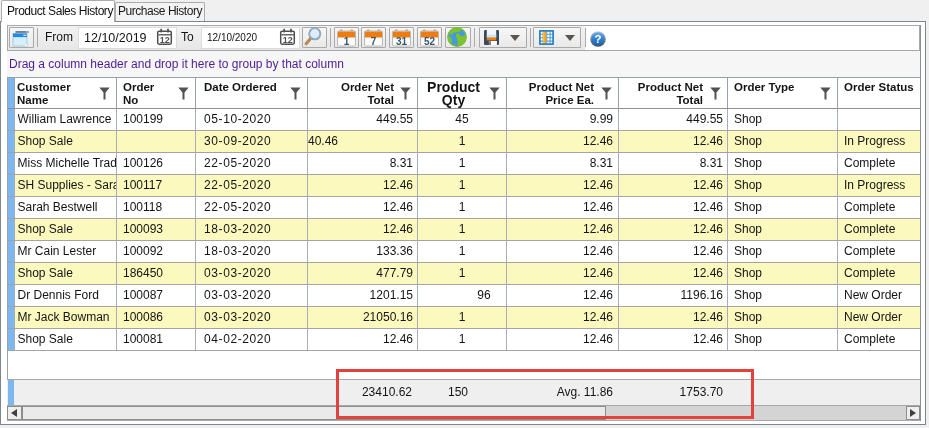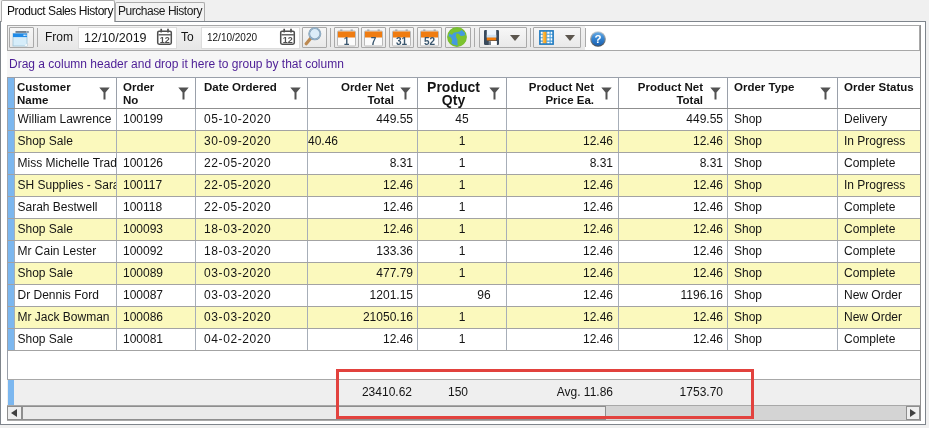--- a/index.html
+++ b/index.html
@@ -198,23 +198,23 @@
 <div class="vl" style="left:410px"></div>
 <div class="vl" style="left:499px"></div>
 <div class="vl" style="left:611px"></div>
 <div class="vl" style="left:720px"></div>
 <div class="vl" style="left:830px"></div>
 <div class="cell" style="left:10.5px;width:98px">William Lawrence</div>
 <div class="cell" style="left:116px;width:78px">100199</div>
 <div class="cell" style="left:197px;width:103px;letter-spacing:0.6px">05-10-2020</div>
 <div class="cell" style="left:301px;width:105px;text-align:right">449.55</div>
 <div class="cell" style="left:410px;width:90px;text-align:center">45</div>
+<div class="cell" style="left:500px;width:106px;text-align:right">9.99</div>
 <div class="cell" style="left:611px;width:105px;text-align:right">449.55</div>
 <div class="cell" style="left:720px;width:103px;padding-left:7px">Shop</div>
-<div class="cell" style="left:830px;width:90px;padding-left:7px">Delivery</div>
 </div>
 <div class="abs" style="left:7px;top:131px;width:913px;height:22px;border-bottom:1px solid #a3a3a3">
 <div class="abs" style="left:0;top:0;width:913px;height:21px;background:#fbf9bd"></div>
 <div class="abs" style="left:1px;top:0;width:6px;height:21px;background:#7cb7ef"></div>
 <div class="vl" style="left:7px"></div>
 <div class="vl" style="left:109px"></div>
 <div class="vl" style="left:188px"></div>
 <div class="vl" style="left:300px"></div>
 <div class="vl" style="left:410px"></div>
 <div class="vl" style="left:499px"></div>
@@ -346,21 +346,21 @@
 <div class="vl" style="left:7px"></div>
 <div class="vl" style="left:109px"></div>
 <div class="vl" style="left:188px"></div>
 <div class="vl" style="left:300px"></div>
 <div class="vl" style="left:410px"></div>
 <div class="vl" style="left:499px"></div>
 <div class="vl" style="left:611px"></div>
 <div class="vl" style="left:720px"></div>
 <div class="vl" style="left:830px"></div>
 <div class="cell" style="left:10.5px;width:98px">Shop Sale</div>
-<div class="cell" style="left:116px;width:78px">100089</div>
+<div class="cell" style="left:116px;width:78px">186450</div>
 <div class="cell" style="left:197px;width:103px;letter-spacing:0.6px">03-03-2020</div>
 <div class="cell" style="left:301px;width:105px;text-align:right">477.79</div>
 <div class="cell" style="left:410px;width:90px;text-align:center">1</div>
 <div class="cell" style="left:500px;width:106px;text-align:right">12.46</div>
 <div class="cell" style="left:611px;width:105px;text-align:right">12.46</div>
 <div class="cell" style="left:720px;width:103px;padding-left:7px">Shop</div>
 <div class="cell" style="left:830px;width:90px;padding-left:7px">Complete</div>
 </div>
 <div class="abs" style="left:7px;top:285px;width:913px;height:22px;border-bottom:1px solid #a3a3a3">
 <div class="abs" style="left:0;top:0;width:913px;height:21px;background:#ffffff"></div>

